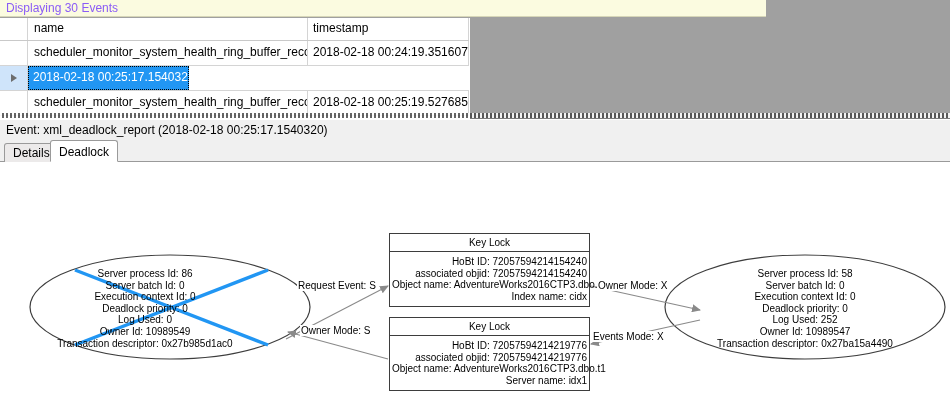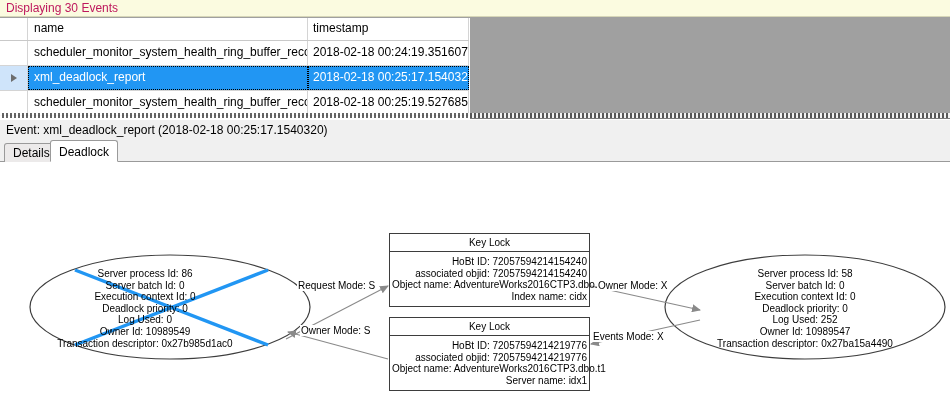--- a/index.html
+++ b/index.html
@@ -13,26 +13,26 @@
     overflow: hidden;
   }
 
   
   #events-pane {
     position: absolute; left: 0; top: 0; width: 950px; height: 119px;
     background: #a0a0a0;
     border-bottom: 1px solid #7a7a7a;
   }
   #status-banner {
-    position: absolute; left: 0; top: 0; width: 950px; height: 17px;
+    position: absolute; left: 0; top: 0; width: 766px; height: 17px;
     background: #fbfbe0;
     border-bottom: 1px solid #d6d6b8;
     padding: 1px 0 0 6px;
     font-size: 12px;
-    color: #be185d;
+    color: #8b5cf6;
     white-space: nowrap;
   }
   #grid {
     position: absolute; left: 0; top: 18px; width: 470px; height: 101px;
     background: #ffffff;
     border-right: 1px solid #ffffff;
   }
   .grid-row {
     position: relative;
     height: 25px;
@@ -198,21 +198,20 @@
     <div class="grid-row">
       <div class="cell-select"></div>
       <div class="cell-name">scheduler_monitor_system_health_ring_buffer_recorded</div>
       <div class="cell-ts">2018-02-18 00:24:19.3516078</div>
     </div>
 
     <div class="grid-row selected">
       <div class="cell-select">
         <div class="sel-arrow"></div>
       </div>
-      <div class="cell-name">xml_deadlock_report</div>
       <div class="cell-ts">2018-02-18 00:25:17.1540320</div>
     </div>
 
     <div class="grid-row">
       <div class="cell-select"></div>
       <div class="cell-name">scheduler_monitor_system_health_ring_buffer_recorded</div>
       <div class="cell-ts">2018-02-18 00:25:19.5276859</div>
     </div>
 
   </div>
@@ -286,18 +285,18 @@
   <div class="lock-box" id="lock-bottom">
     <div class="lock-title">Key Lock</div>
     <div class="lock-body">
       <div>HoBt ID: 72057594214219776</div>
       <div>associated objid: 72057594214219776</div>
       <div>Object name: AdventureWorks2016CTP3.dbo.t1</div>
       <div>Server name: idx1</div>
     </div>
   </div>
 
-  <div class="edge-label" id="lbl-req-s">Request Mode: S</div>
+  <div class="edge-label" id="lbl-req-s">Request Event: S</div>
   <div class="edge-label" id="lbl-own-x">Owner Mode: X</div>
   <div class="edge-label" id="lbl-own-s">Owner Mode: S</div>
   <div class="edge-label" id="lbl-req-x">Events Mode: X</div>
 
 </div>
 
 </body></html>

